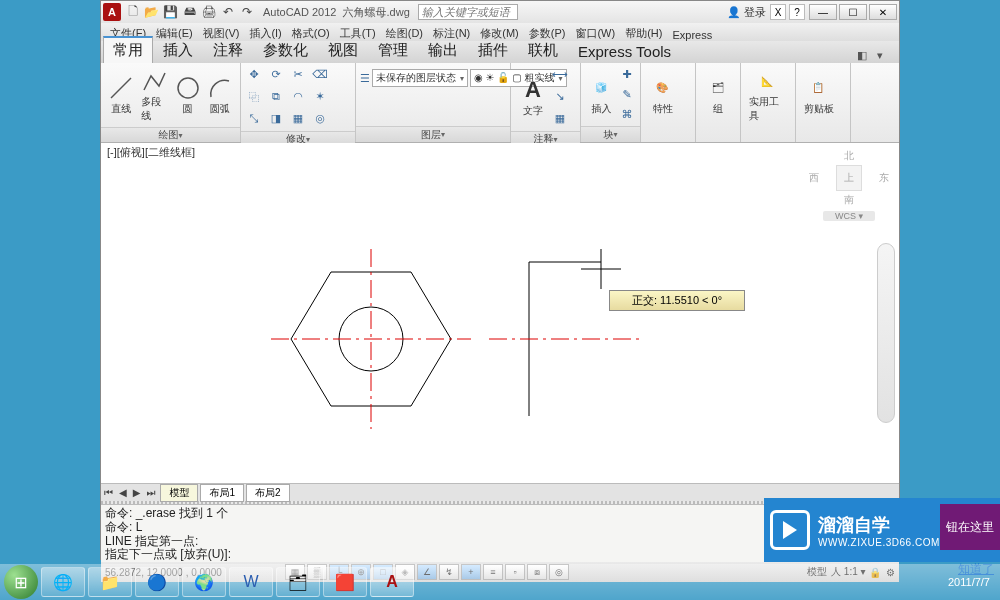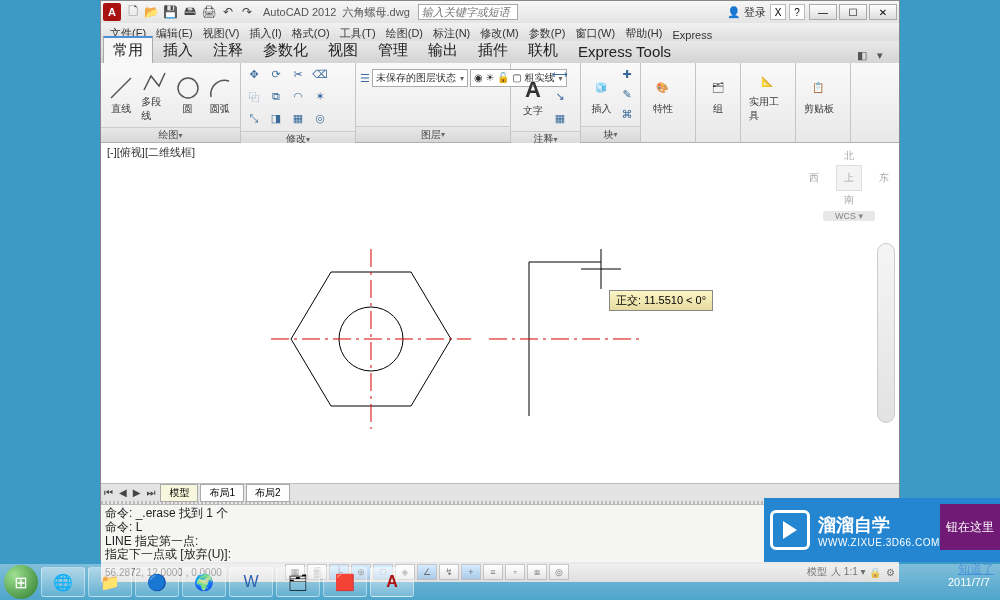--- a/index.html
+++ b/index.html
@@ -47,21 +47,21 @@
     .combo::after{ content:" ▾"; color:#666; margin-left:4px; font-size:8px;}
     .layer-row{display:flex; gap:2px; align-items:center;}
 
     
     .draw-area { position:relative; background:#fff; height:340px; overflow:hidden;}
     .view-label { position:absolute; top:2px; left:6px; font-size:11px; color:#333;}
     .viewcube { position:absolute; right:10px; top:6px; width:80px; text-align:center; font-size:10px; color:#aaa;}
     .viewcube .cube{width:26px;height:26px;margin:2px auto;border:1px solid #ddd;display:flex;align-items:center;justify-content:center;background:#f3f3f3;}
     .wcs-badge{display:inline-block; background:#e8e8e8; padding:0 12px; font-size:9px; color:#888; border-radius:2px; margin-top:4px;}
     .nav-bar{ position:absolute; right:4px; top:100px; width:18px; height:180px; background:linear-gradient(#f5f5f5,#e2e2e2); border:1px solid #ccc; border-radius:9px;}
-    .tooltip-box { position:absolute; left:508px; top:147px; background:linear-gradient(#fbf6c6,#e7dba0); border:1px solid #888; padding:2px 6px; font-size:11px; white-space:nowrap;}
+    .tooltip-box { position:absolute; left:508px; top:147px; background:linear-gradient(#fbf6c6,#e7dba0); border:1px solid #888; padding:2px 22px; font-size:11px; white-space:nowrap;}
     svg.drawing { width:100%; height:100%; }
 
     
     .sheet-tabs{ height:18px; background:#e3e3e3; display:flex; align-items:center; border-top:1px solid #bbb; font-size:10px;}
     .sheet-tabs .navbtn{ padding:0 3px; color:#444;}
     .sheet-tab{ padding:1px 8px; border:1px solid #aaa; background:#fff; margin-left:2px;}
     .sheet-tab:first-of-type{ background:#f7f7dd;}
 
     
     .cmdline { height:58px; background:#f5f5f3; border-top:1px solid #bbb; font-family: SimSun, monospace; font-size:12px; padding:2px 4px; color:#222; line-height:1.15;}

